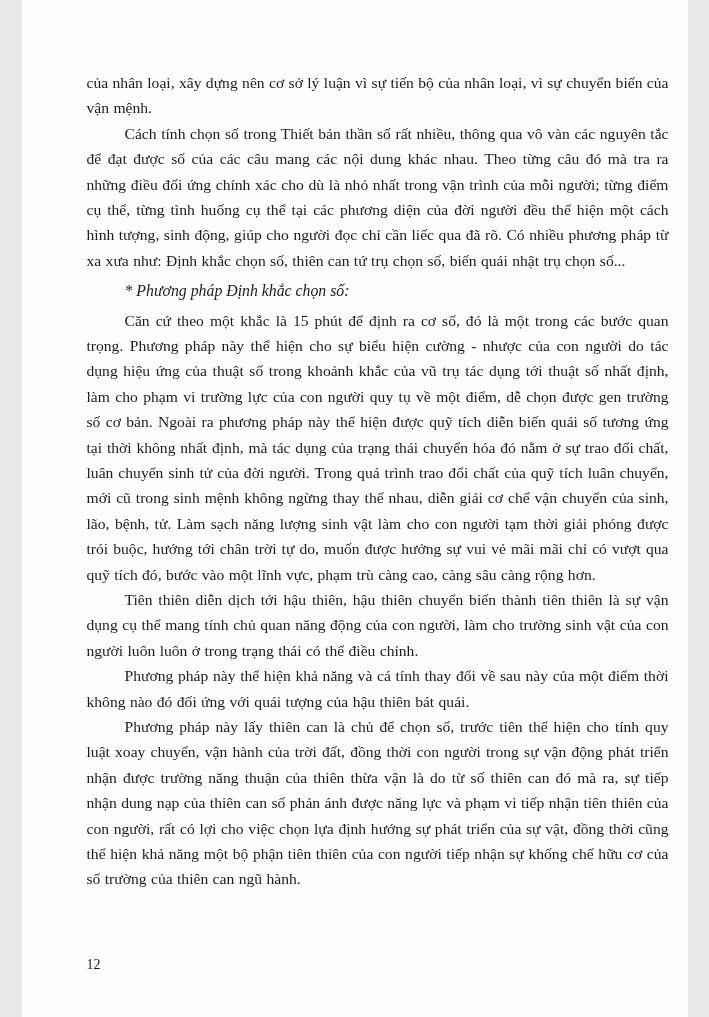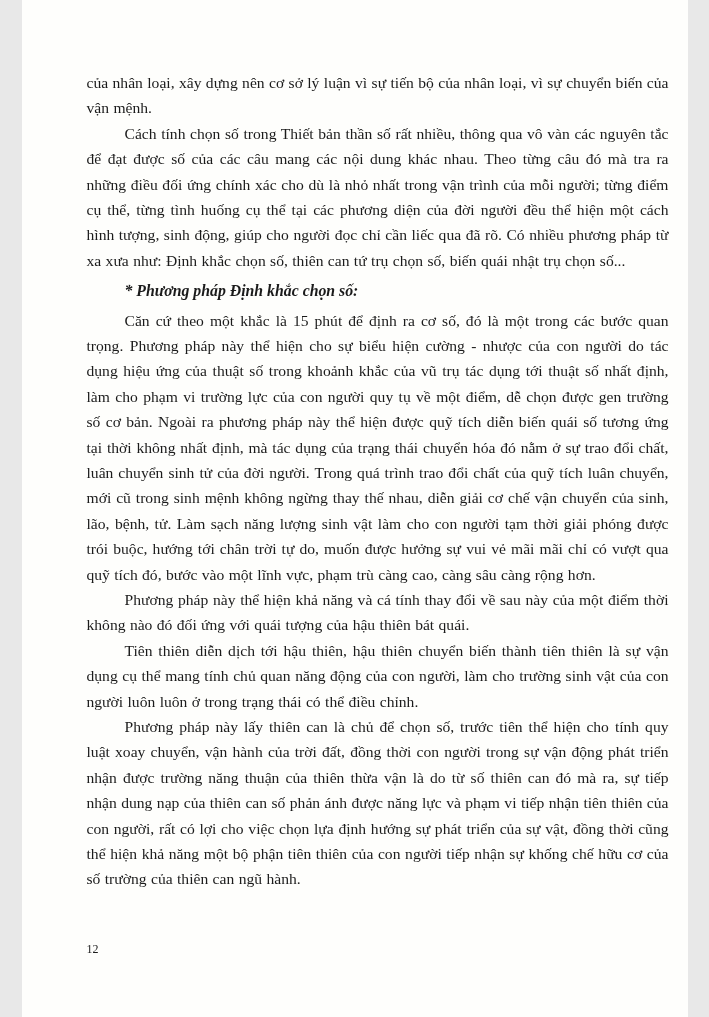--- a/index.html
+++ b/index.html
@@ -31,40 +31,40 @@
     text-indent: 38px;
     word-spacing: 0.5px;
   }
   .para.no-indent {
     text-indent: 0;
   }
   .heading {
     margin: 5px 0 4px 0;
     font-size: 15.8px;
     line-height: 1.6;
-    font-weight: bold;
+    font-weight: normal;
     font-style: italic;
     text-indent: 38px;
     text-align: left;
   }
   .page-number {
     position: absolute;
     left: 65px;
-    bottom: 60px;
-    font-size: 12px;
+    bottom: 44px;
+    font-size: 14px;
     color: #1b1b1b;
   }
 </style>
 </head>
 <body>
 
 <div class="page">
   <div class="text-column">
     <p class="para no-indent">của nhân loại, xây dựng nên cơ sở lý luận vì sự tiến bộ của nhân loại, vì sự chuyển biến của vận mệnh.</p>
     <p class="para">Cách tính chọn số trong Thiết bản thần số rất nhiều, thông qua vô vàn các nguyên tắc để đạt được số của các câu mang các nội dung khác nhau. Theo từng câu đó mà tra ra những điều đối ứng chính xác cho dù là nhỏ nhất trong vận trình của mỗi người; từng điểm cụ thể, từng tình huống cụ thể tại các phương diện của đời người đều thể hiện một cách hình tượng, sinh động, giúp cho người đọc chỉ cần liếc qua đã rõ. Có nhiều phương pháp từ xa xưa như: Định khắc chọn số, thiên can tứ trụ chọn số, biến quái nhật trụ chọn số...</p>
     <p class="heading">* Phương pháp Định khắc chọn số:</p>
     <p class="para">Căn cứ theo một khắc là 15 phút để định ra cơ số, đó là một trong các bước quan trọng. Phương pháp này thể hiện cho sự biểu hiện cường - nhược của con người do tác dụng hiệu ứng của thuật số trong khoảnh khắc của vũ trụ tác dụng tới thuật số nhất định, làm cho phạm vi trường lực của con người quy tụ về một điểm, dễ chọn được gen trường số cơ bản. Ngoài ra phương pháp này thể hiện được quỹ tích diễn biến quái số tương ứng tại thời không nhất định, mà tác dụng của trạng thái chuyển hóa đó nằm ở sự trao đổi chất, luân chuyển sinh tử của đời người. Trong quá trình trao đổi chất của quỹ tích luân chuyển, mới cũ trong sinh mệnh không ngừng thay thế nhau, diễn giải cơ chế vận chuyển của sinh, lão, bệnh, tử. Làm sạch năng lượng sinh vật làm cho con người tạm thời giải phóng được trói buộc, hướng tới chân trời tự do, muốn được hưởng sự vui vẻ mãi mãi chỉ có vượt qua quỹ tích đó, bước vào một lĩnh vực, phạm trù càng cao, càng sâu càng rộng hơn.</p>
+    <p class="para">Tiên thiên diễn dịch tới hậu thiên, hậu thiên chuyển biến thành tiên thiên là sự vận dụng cụ thể mang tính chủ quan năng động của con người, làm cho trường sinh vật của con người luôn luôn ở trong trạng thái có thể điều chỉnh.</p>
     <p class="para">Phương pháp này thể hiện khả năng và cá tính thay đổi về sau này của một điểm thời không nào đó đối ứng với quái tượng của hậu thiên bát quái.</p>
-    <p class="para">Tiên thiên diễn dịch tới hậu thiên, hậu thiên chuyển biến thành tiên thiên là sự vận dụng cụ thể mang tính chủ quan năng động của con người, làm cho trường sinh vật của con người luôn luôn ở trong trạng thái có thể điều chỉnh.</p>
     <p class="para">Phương pháp này lấy thiên can là chủ để chọn số, trước tiên thể hiện cho tính quy luật xoay chuyển, vận hành của trời đất, đồng thời con người trong sự vận động phát triển nhận được trường năng thuận của thiên thừa vận là do từ số thiên can đó mà ra, sự tiếp nhận dung nạp của thiên can số phản ánh được năng lực và phạm vi tiếp nhận tiên thiên của con người, rất có lợi cho việc chọn lựa định hướng sự phát triển của sự vật, đồng thời cũng thể hiện khả năng một bộ phận tiên thiên của con người tiếp nhận sự khống chế hữu cơ của số trường của thiên can ngũ hành.</p>
   </div>
   <div class="page-number">12</div>
 </div>
 
 </body></html>

